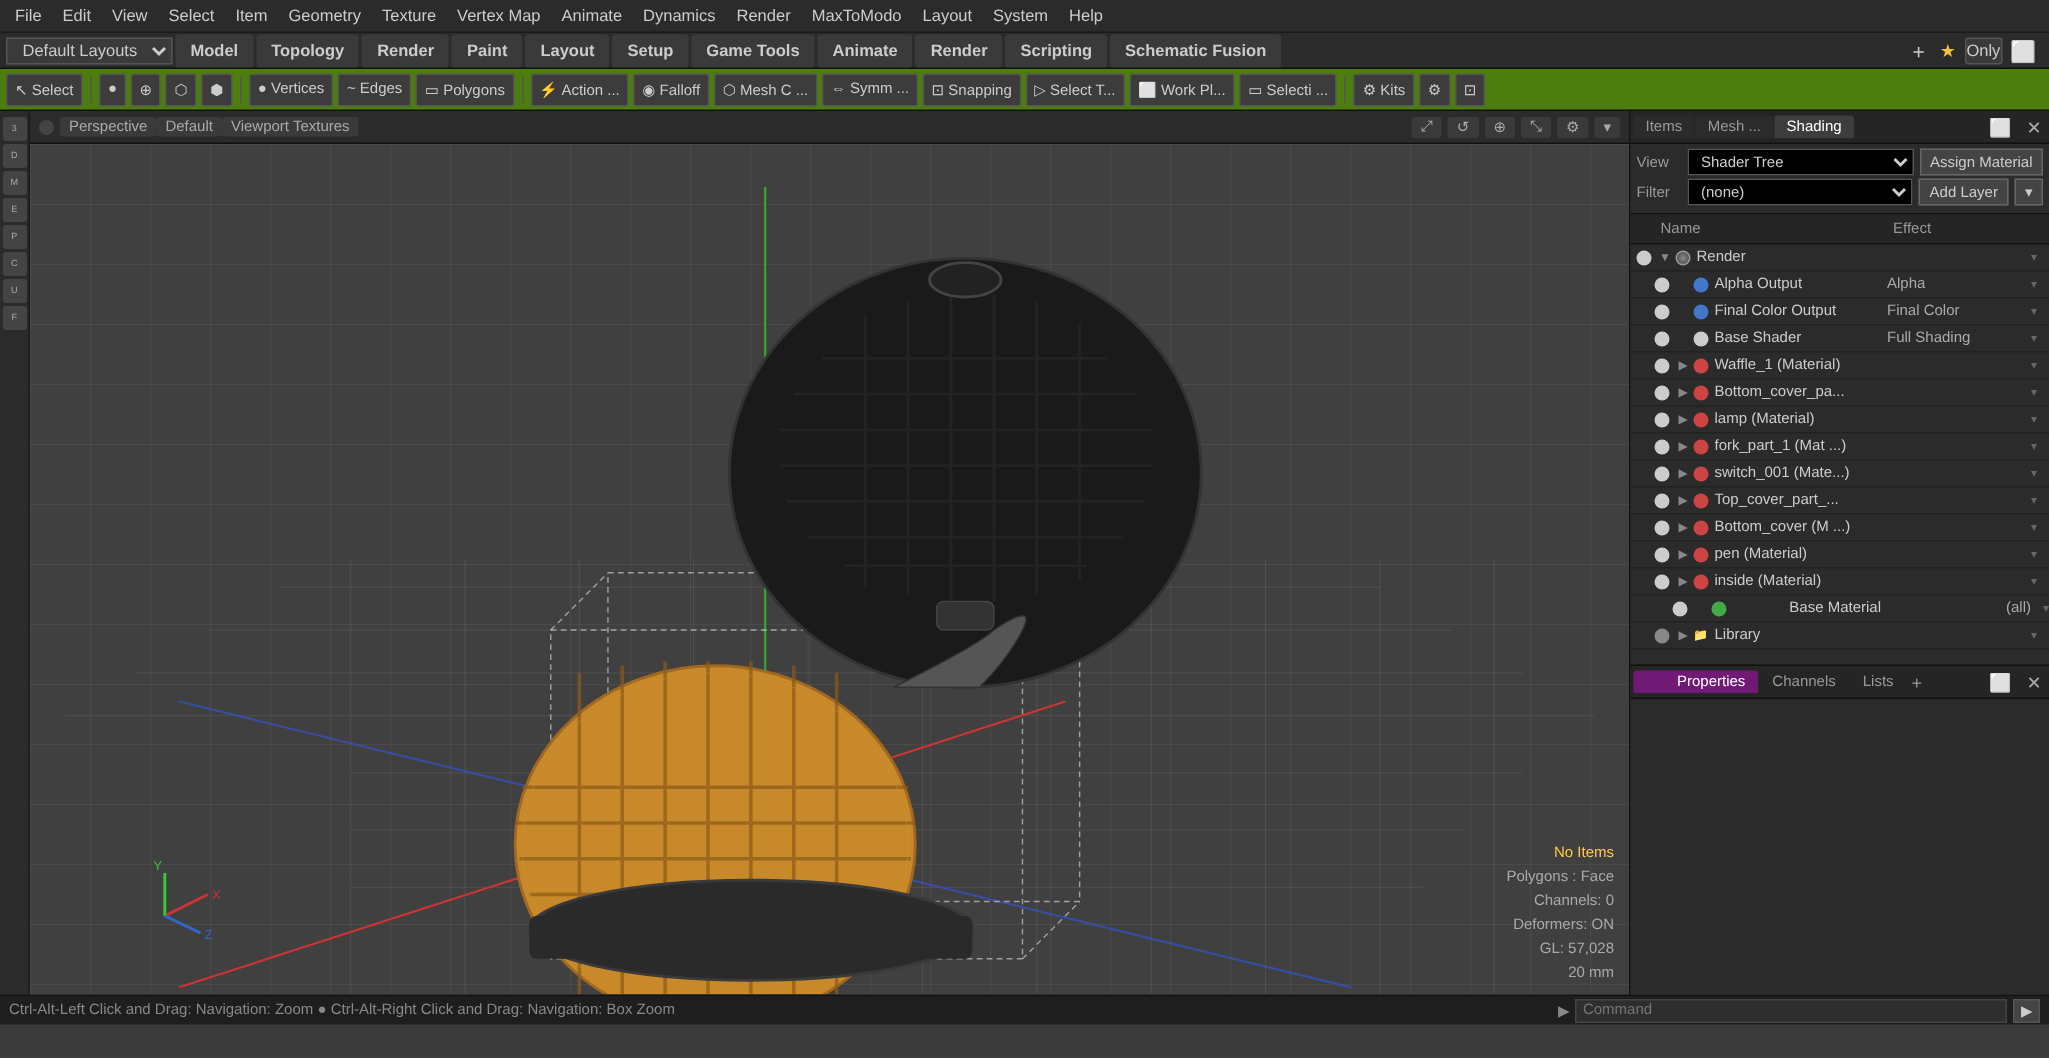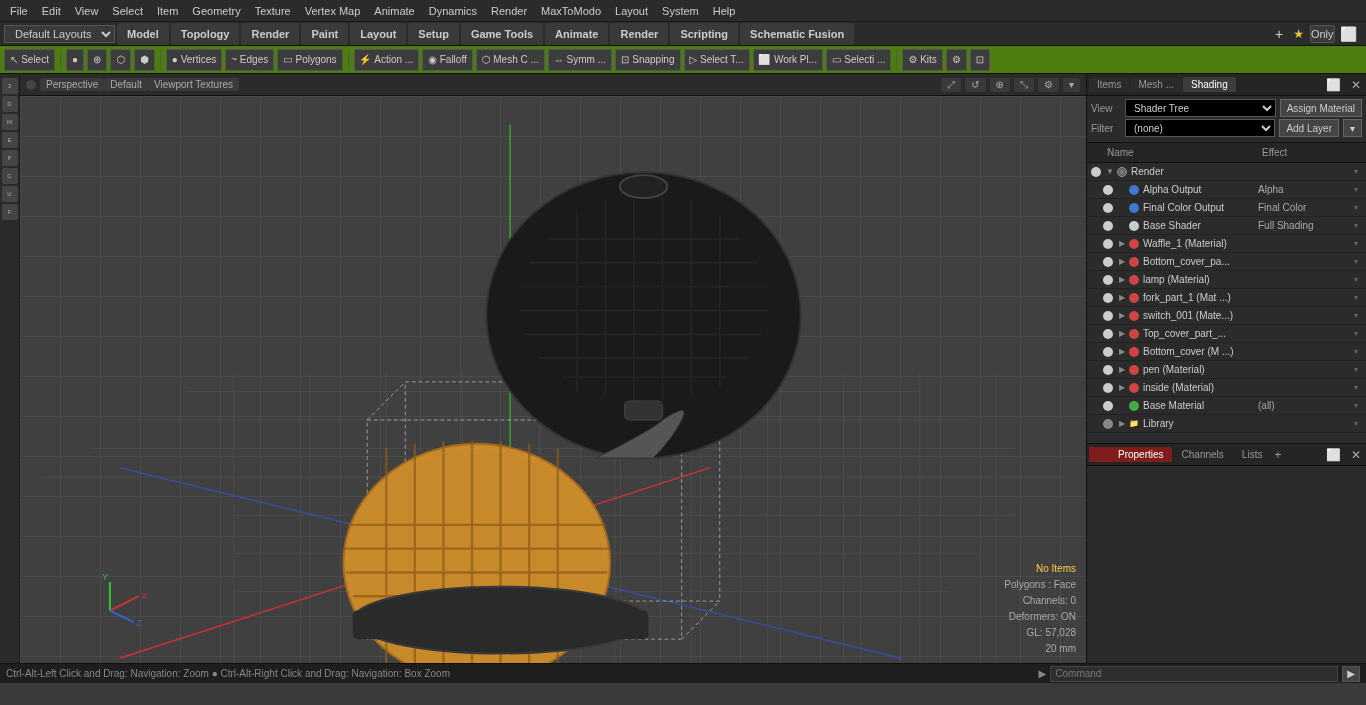--- a/index.html
+++ b/index.html
@@ -75,21 +75,21 @@
     .sh-item .expand-btn { width: 10px; height: 10px; font-size: 8px; color: #888; margin-right: 2px; flex-shrink: 0; display: flex; align-items: center; justify-content: center; }
     .sh-item .item-icon { width: 10px; height: 10px; border-radius: 50%; margin-right: 4px; flex-shrink: 0; }
     .sh-item .item-name { flex: 1; overflow: hidden; text-overflow: ellipsis; white-space: nowrap; }
     .sh-item .item-effect { width: 100px; color: #aaa; overflow: hidden; text-overflow: ellipsis; white-space: nowrap; padding-left: 4px; }
     .sh-item .effect-arrow { width: 12px; color: #666; font-size: 8px; }
 
     
     #bottom-right { height: 220px; border-top: 1px solid #111; display: flex; flex-direction: column; }
     #bottom-tabs { display: flex; align-items: center; height: 22px; background: #252525; border-bottom: 1px solid #111; padding: 0 2px; }
     .bt-tab { padding: 2px 8px; font-size: 10px; color: #999; cursor: pointer; }
-    .bt-tab.active { color: #fff; background: #7f1d1d; border-radius: 2px 2px 0 0; padding-left: 29px; }
+    .bt-tab.active { color: #fff; background: #701a75; border-radius: 2px 2px 0 0; padding-left: 29px; }
     .bt-tab-plus { background: none; border: none; color: #999; font-size: 12px; cursor: pointer; padding: 0 4px; }
     .bt-right { margin-left: auto; display: flex; gap: 4px; }
     #bottom-content { flex: 1; background: #2b2b2b; padding: 6px; }
 
     
     #status-bar { height: 20px; background: #1e1e1e; border-top: 1px solid #111; display: flex; align-items: center; padding: 0 6px; font-size: 10px; color: #888; }
     #status-bar-left { flex: 1; }
     #status-bar-right { display: flex; align-items: center; gap: 4px; }
     .cmd-input { background: #2e2e2e; border: 1px solid #444; color: #ccc; height: 16px; width: 288px; font-size: 10px; padding: 0 4px; }
     .cmd-btn { background: #444; border: 1px solid #555; color: #ccc; font-size: 10px; padding: 0 4px; height: 16px; cursor: pointer; }
@@ -441,21 +441,21 @@
           <div class="effect-arrow">▾</div>
         </div>
         <div class="sh-item" style="padding-left: 16px;">
           <div class="vis-dot active"></div>
           <div class="expand-btn">▶</div>
           <div class="item-icon" style="background: rgb(204, 68, 68);"></div>
           <div class="item-name">inside (Material)</div>
           <div class="item-effect"></div>
           <div class="effect-arrow">▾</div>
         </div>
-        <div class="sh-item" style="padding-left: 16px;">
+        <div class="sh-item" style="padding-left: 28px; text-align: right;">
           <div class="vis-dot active"></div>
           <div class="expand-btn"></div>
           <div class="item-icon" style="background: rgb(68, 170, 68);"></div>
           <div class="item-name">Base Material</div>
           <div class="item-effect">(all)</div>
           <div class="effect-arrow">▾</div>
         </div>
         <div class="sh-item" style="padding-left: 16px;">
           <div class="vis-dot"></div>
           <div class="expand-btn">▶</div>

